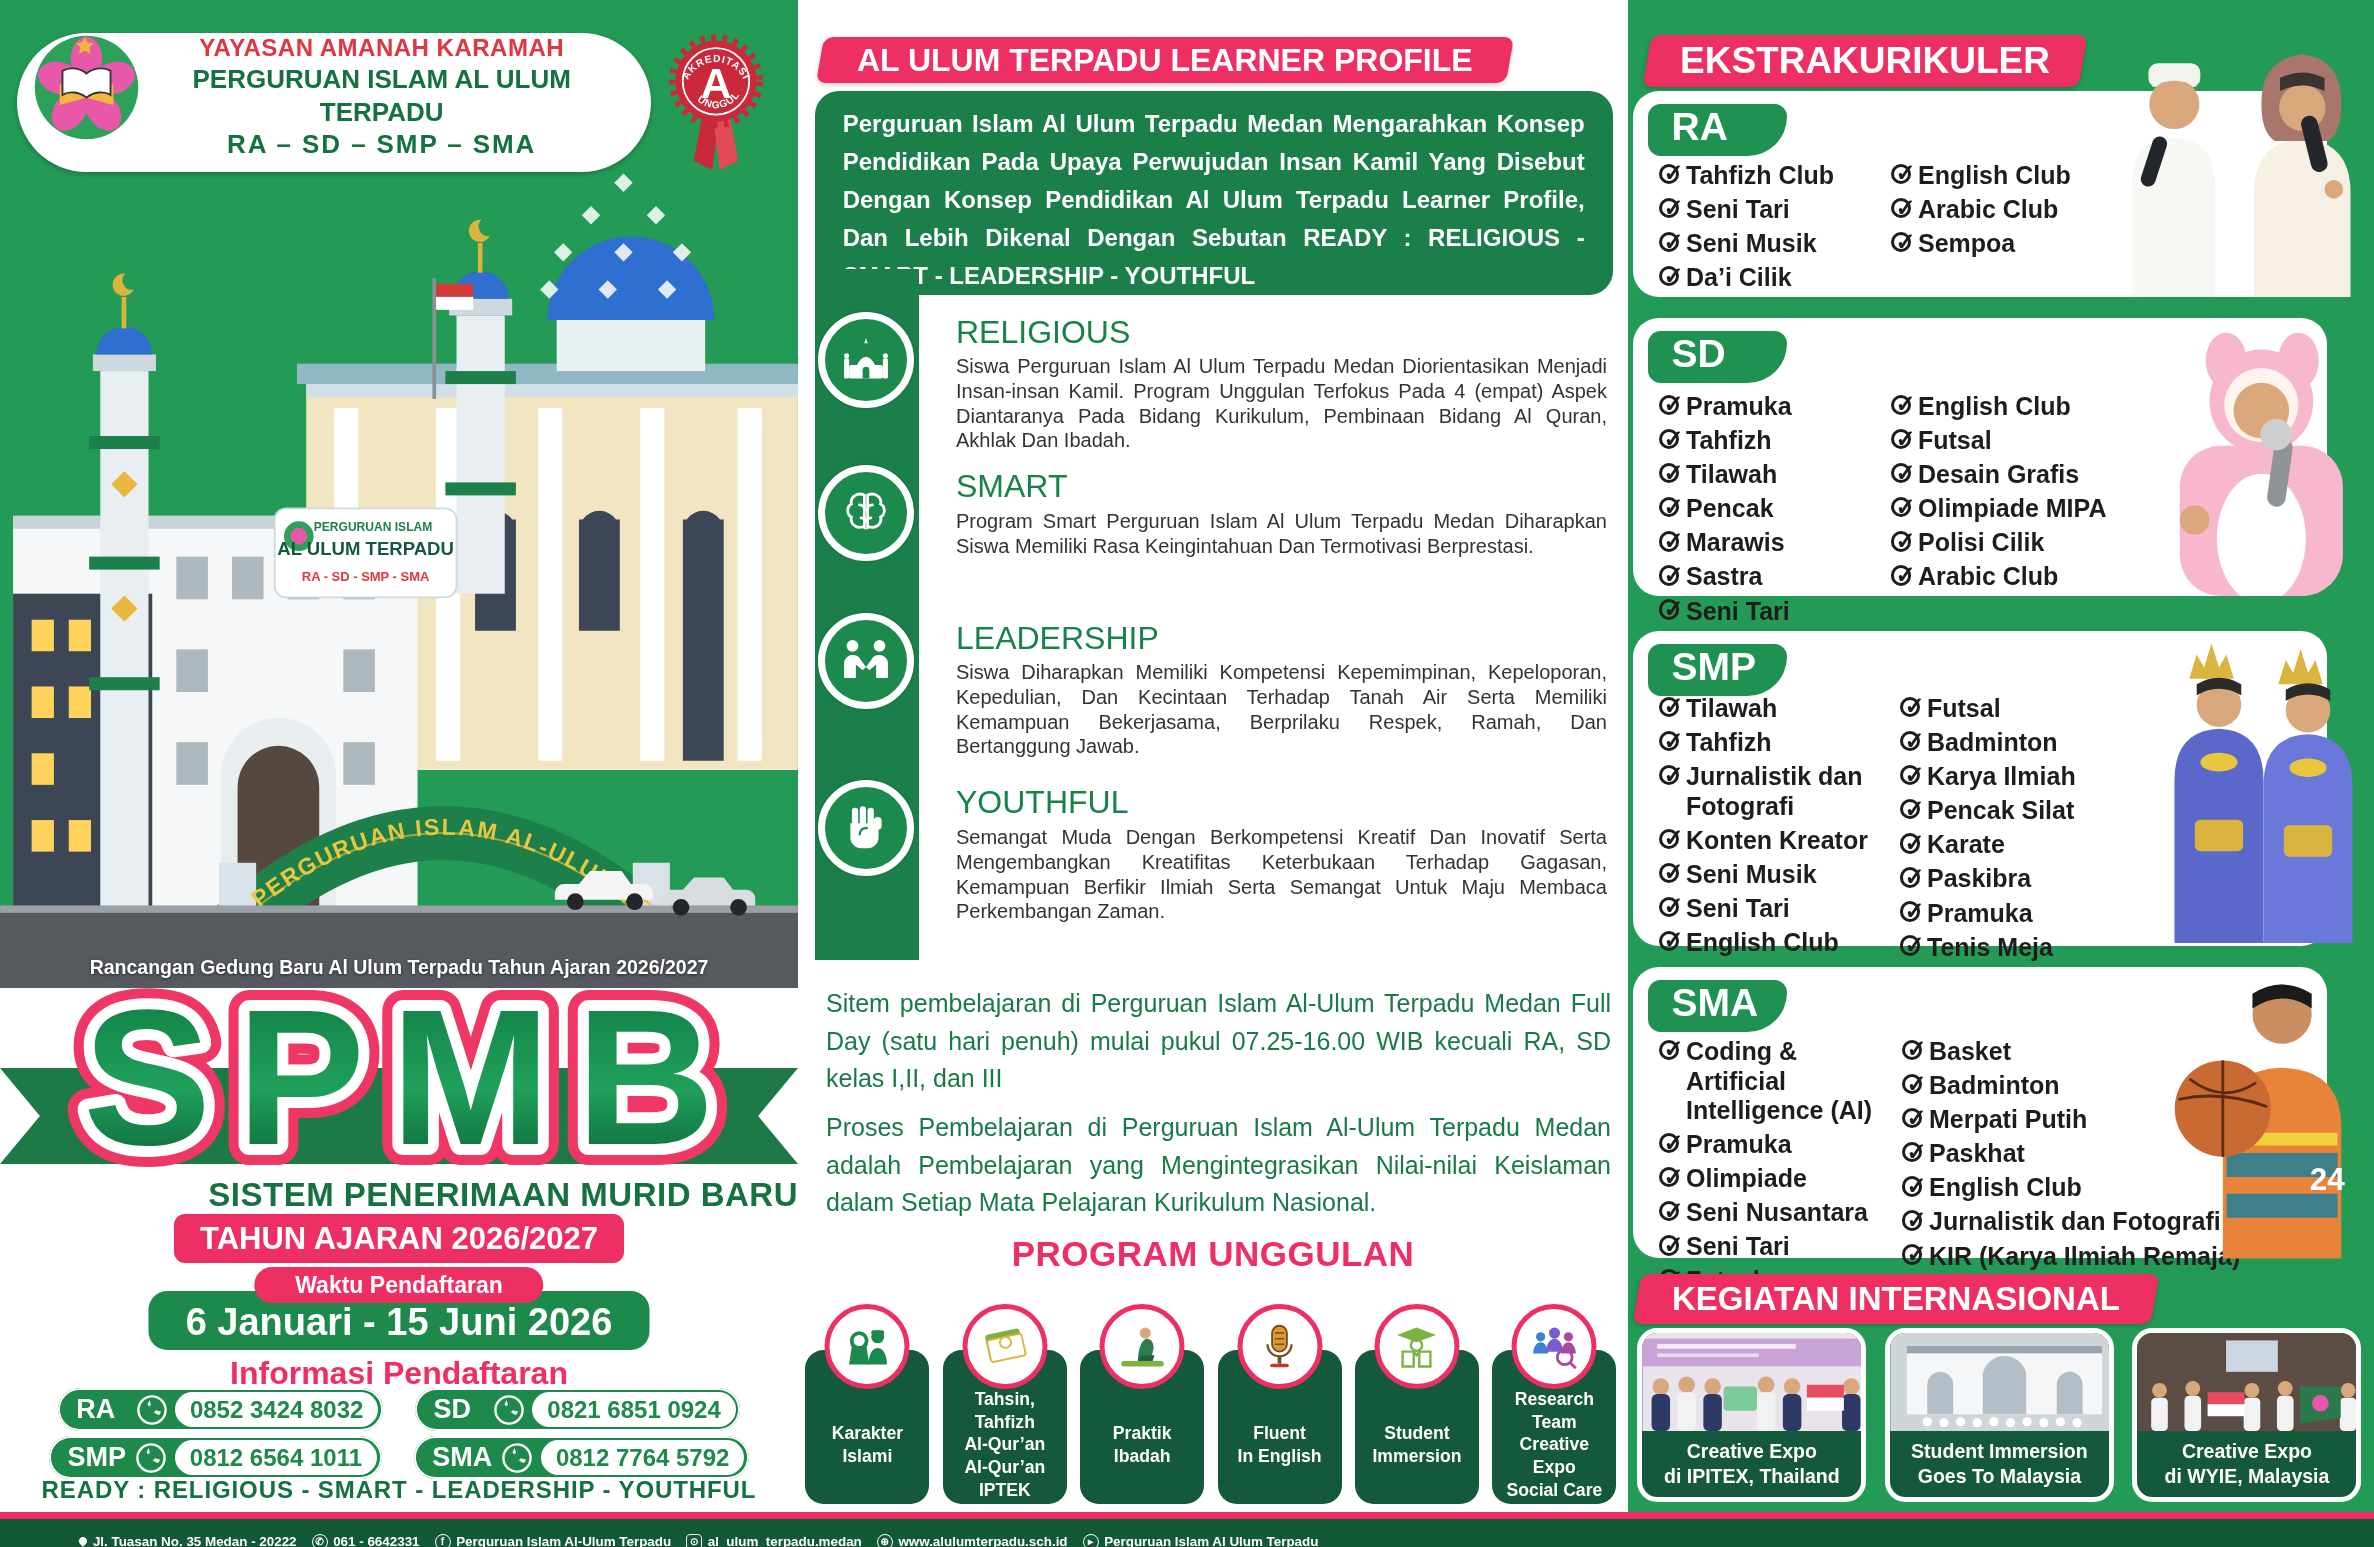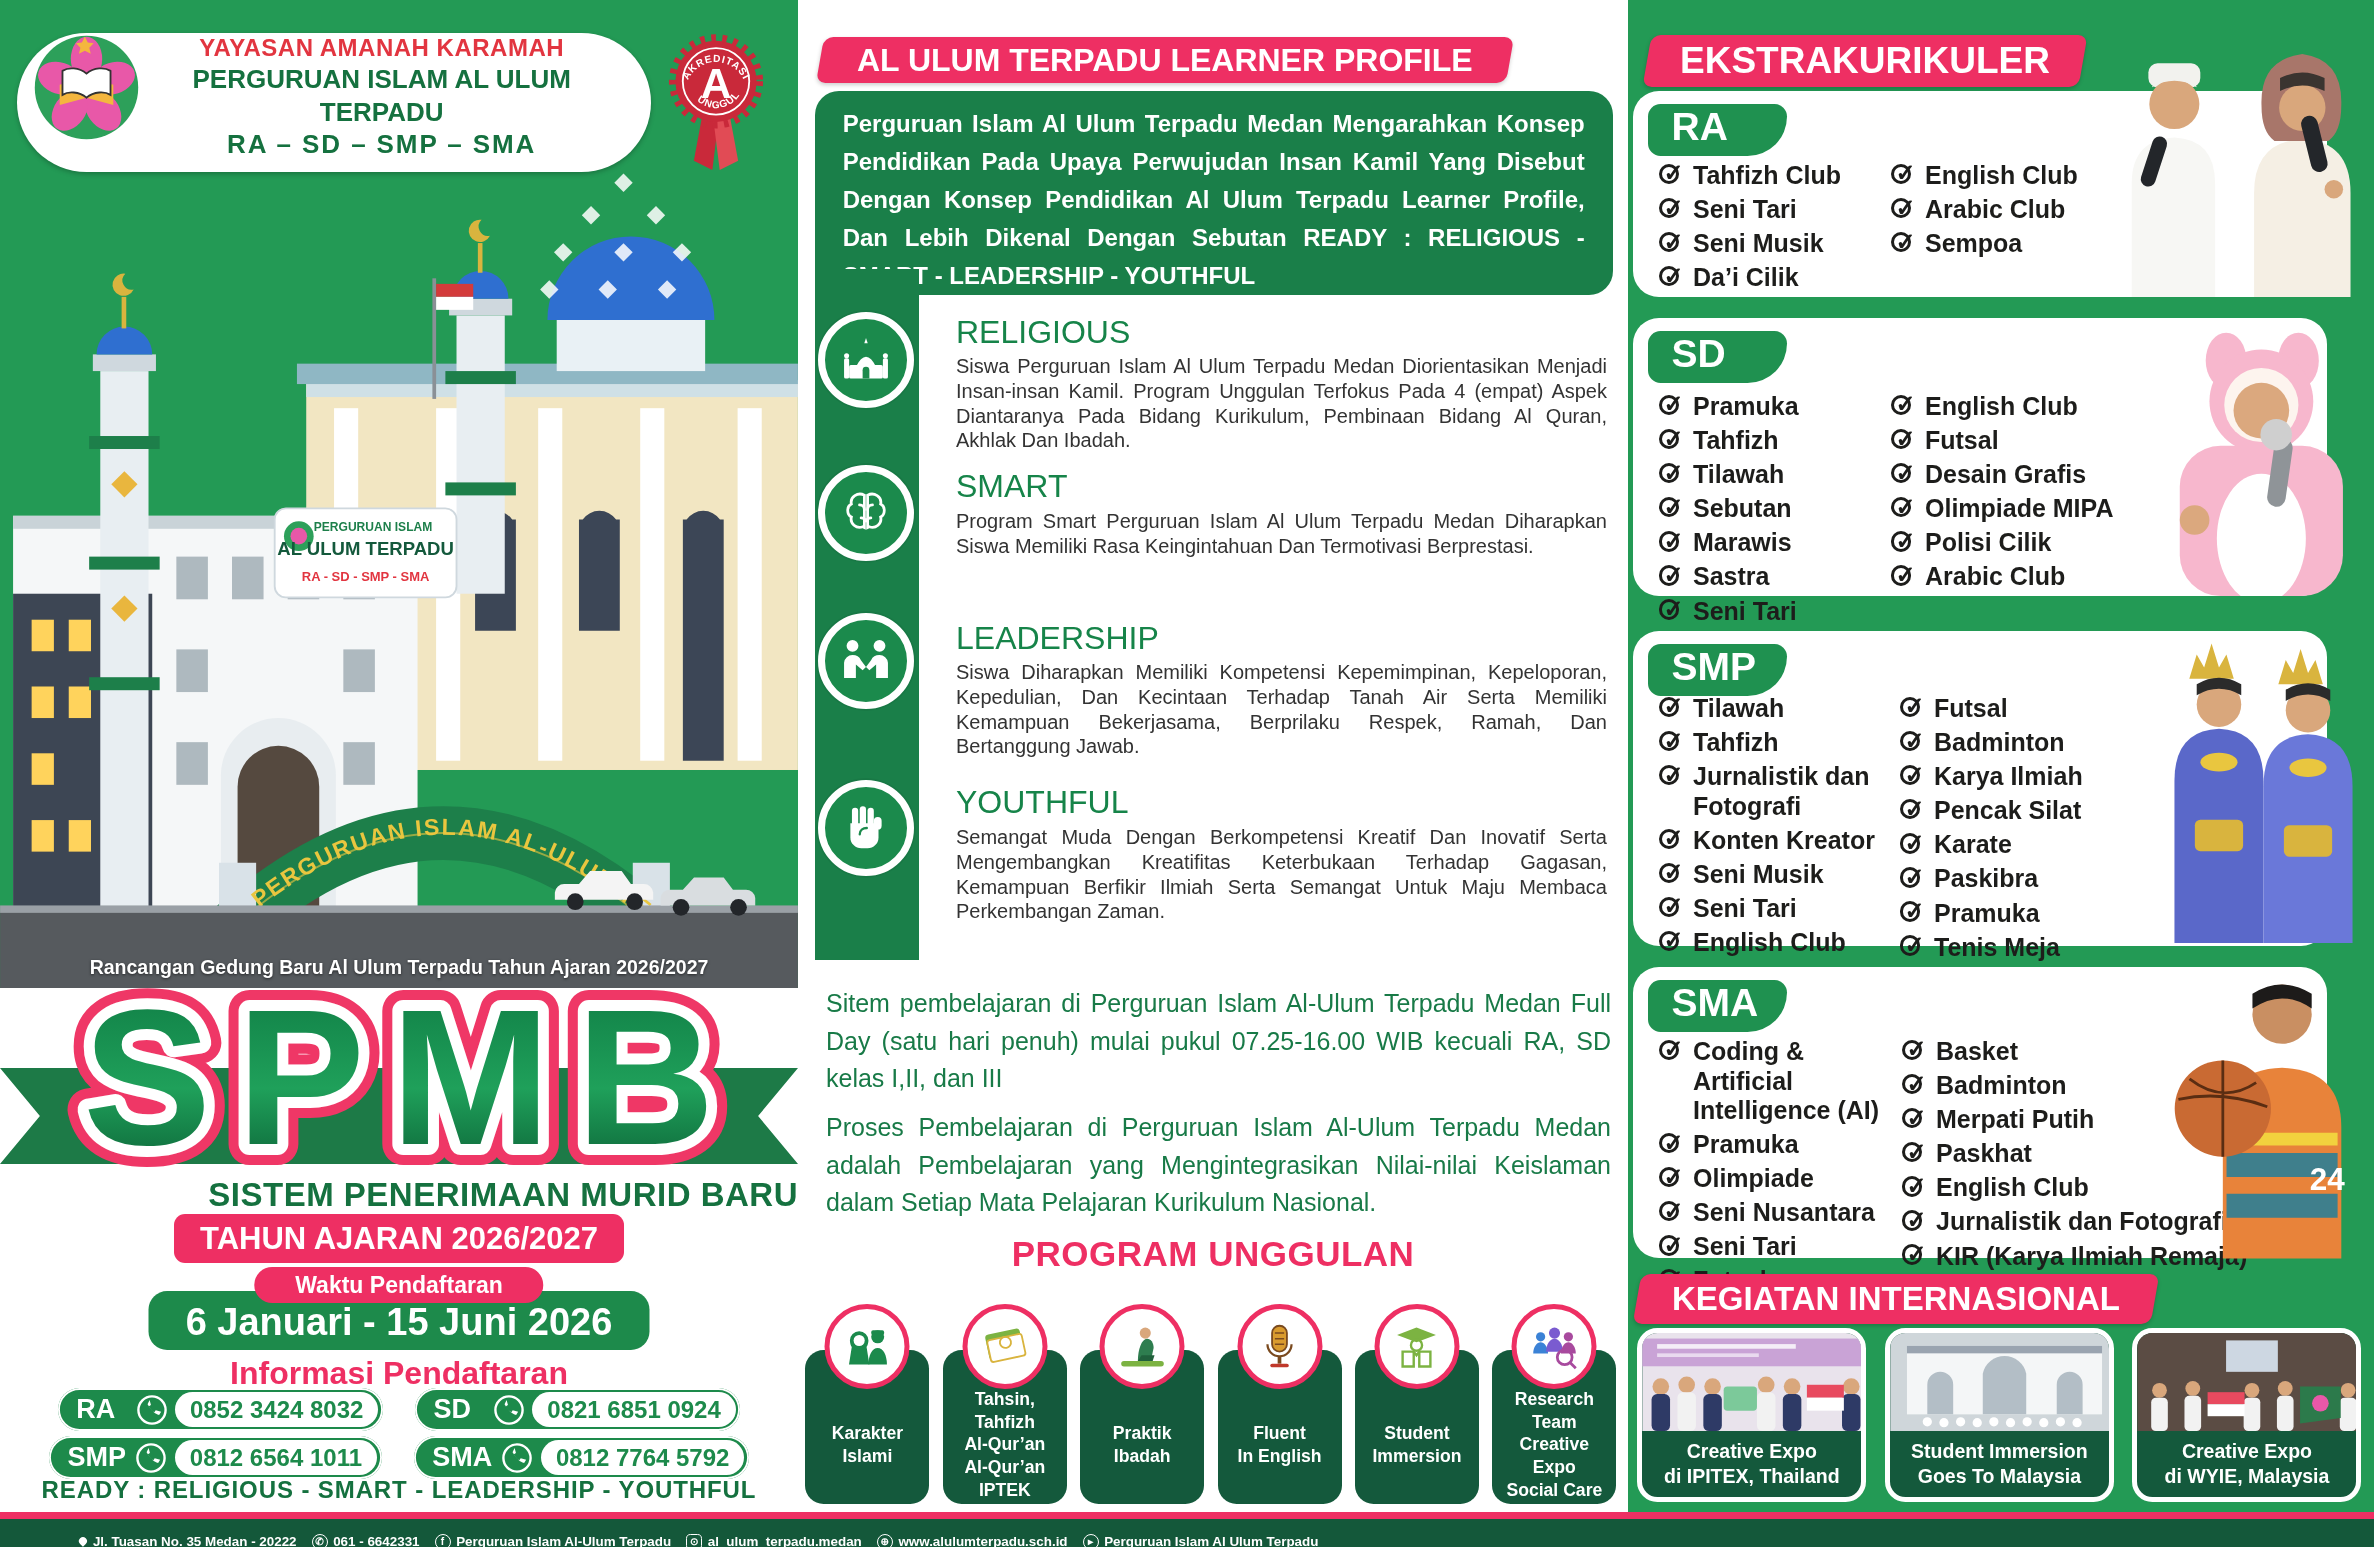--- a/index.html
+++ b/index.html
@@ -77,21 +77,21 @@
     justify-content:center;text-align:center;padding:45px 5.6px 9.3px;white-space:pre-line}
 
   
   .right{position:absolute;left:1628px;top:0;width:747px;height:1512px;background:var(--g-bg)}
   .right-header{left:18.6px;top:35px;height:52px;padding:0 33px;font-size:37px}
   .xcard{position:absolute;left:4.6px;width:694px;background:#fff;border-radius:26px}
   .xtab{position:absolute;left:15px;top:13px;background:var(--g-tab);color:#fff;font-weight:bold;
     font-size:39px;height:52px;display:flex;align-items:center;padding:0 28px 5.6px 24px;
     border-radius:13px 13px 41px 13px;min-width:139px}
   .xcol{position:absolute}
-  .xitem{display:flex;gap:14px;margin-bottom:4.6px;font-size:25px;font-weight:bold;color:var(--ink);line-height:1.18}
+  .xitem{display:flex;gap:7px;margin-bottom:4.6px;font-size:25px;font-weight:bold;color:var(--ink);line-height:1.18}
   .chk{margin-top:2.8px;width:20.4px;height:20.4px;border:3.2px solid var(--ink);border-radius:50%;
     position:relative;flex:0 0 auto}
   .chk::after{content:"✓";position:absolute;left:1.9px;top:-7.4px;font-size:24px;font-weight:bold;color:var(--ink)}
   .kids{position:absolute;z-index:5}
   .keg-header{left:9.3px;top:1274px;height:50px;padding:0 35px;font-size:33px}
   .photo-row{position:absolute;left:9.3px;top:1328px;width:725px;display:flex;gap:18.6px}
   .photo-card{width:229px;height:174px;background:var(--g-dark);border:5.6px solid #fff;border-radius:20.4px;
     overflow:hidden;display:flex;flex-direction:column}
   .photo-area{height:98px;position:relative;overflow:hidden}
   .photo-cap{flex:1;display:flex;flex-direction:column;align-items:center;justify-content:center;
@@ -561,21 +561,21 @@
         <div class="xitem">
             <span class="chk"></span>
             <span>Tahfizh</span>
           </div>
         <div class="xitem">
             <span class="chk"></span>
             <span>Tilawah</span>
           </div>
         <div class="xitem">
             <span class="chk"></span>
-            <span>Sebutan</span>
+            <span>Pencak</span>
           </div>
         <div class="xitem">
             <span class="chk"></span>
             <span>Marawis</span>
           </div>
         <div class="xitem">
             <span class="chk"></span>
             <span>Sastra</span>
           </div>
         <div class="xitem">

